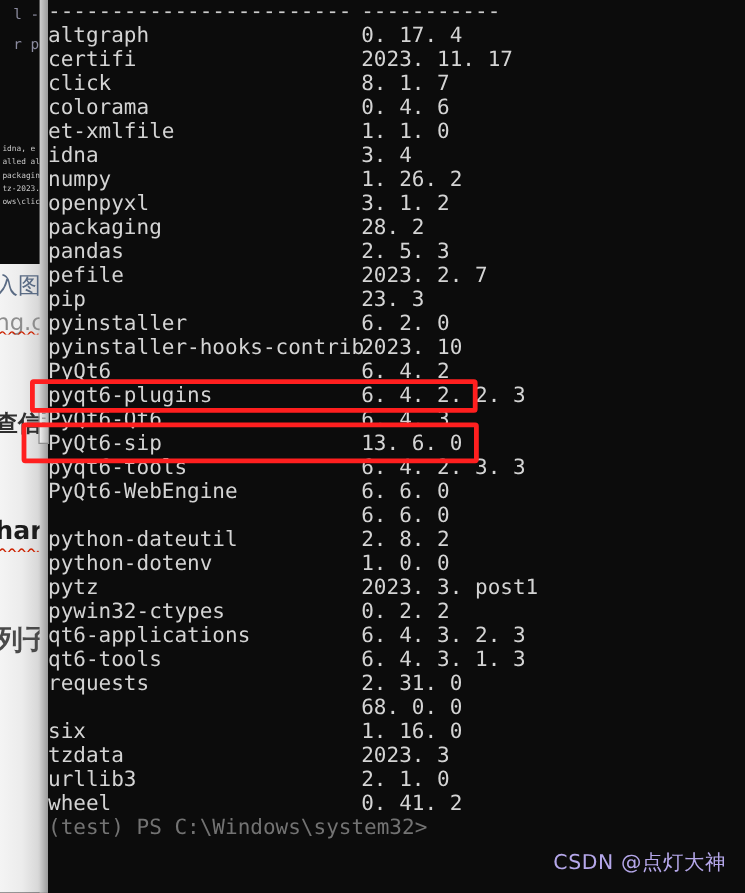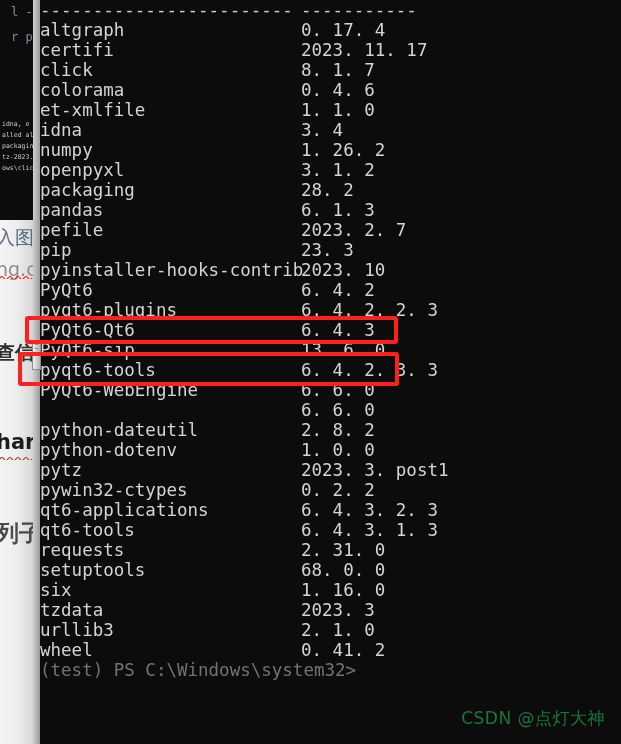--- a/index.html
+++ b/index.html
@@ -115,21 +115,21 @@
     border-radius: 3px;
     box-sizing: border-box;
     z-index: 5;
     pointer-events: none;
   }
 
   
   #watermark {
     position: absolute;
     right: 16px; bottom: 14px;
-    color: #15803d;
+    color: #c4b5fd;
     font-family: "DejaVu Sans", "Liberation Sans", sans-serif;
     font-size: 17px;
     letter-spacing: 0.5px;
     z-index: 6;
     opacity: 0.92;
   }
 
   
   #doc-edge {
     position: absolute;
@@ -206,39 +206,40 @@
     <div id="rows-host">
         <div class="crow"><span class="cname">altgraph</span><span class="cver">0. 17. 4</span></div>
         <div class="crow"><span class="cname">certifi</span><span class="cver">2023. 11. 17</span></div>
         <div class="crow"><span class="cname">click</span><span class="cver">8. 1. 7</span></div>
         <div class="crow"><span class="cname">colorama</span><span class="cver">0. 4. 6</span></div>
         <div class="crow"><span class="cname">et-xmlfile</span><span class="cver">1. 1. 0</span></div>
         <div class="crow"><span class="cname">idna</span><span class="cver">3. 4</span></div>
         <div class="crow"><span class="cname">numpy</span><span class="cver">1. 26. 2</span></div>
         <div class="crow"><span class="cname">openpyxl</span><span class="cver">3. 1. 2</span></div>
         <div class="crow"><span class="cname">packaging</span><span class="cver">28. 2</span></div>
-        <div class="crow"><span class="cname">pandas</span><span class="cver">6. 1. 3</span></div>
+        <div class="crow"><span class="cname">pandas</span><span class="cver">2. 5. 3</span></div>
         <div class="crow"><span class="cname">pefile</span><span class="cver">2023. 2. 7</span></div>
         <div class="crow"><span class="cname">pip</span><span class="cver">23. 3</span></div>
+        <div class="crow"><span class="cname">pyinstaller</span><span class="cver">6. 2. 0</span></div>
         <div class="crow"><span class="cname">pyinstaller-hooks-contrib</span><span class="cver">2023. 10</span></div>
         <div class="crow"><span class="cname">PyQt6</span><span class="cver">6. 4. 2</span></div>
         <div class="crow"><span class="cname">pyqt6-plugins</span><span class="cver">6. 4. 2. 2. 3</span></div>
         <div class="crow"><span class="cname">PyQt6-Qt6</span><span class="cver">6. 4. 3</span></div>
         <div class="crow"><span class="cname">PyQt6-sip</span><span class="cver">13. 6. 0</span></div>
         <div class="crow"><span class="cname">pyqt6-tools</span><span class="cver">6. 4. 2. 3. 3</span></div>
         <div class="crow"><span class="cname">PyQt6-WebEngine</span><span class="cver">6. 6. 0</span></div>
         <div class="crow"><span class="cver">6. 6. 0</span></div>
         <div class="crow"><span class="cname">python-dateutil</span><span class="cver">2. 8. 2</span></div>
         <div class="crow"><span class="cname">python-dotenv</span><span class="cver">1. 0. 0</span></div>
         <div class="crow"><span class="cname">pytz</span><span class="cver">2023. 3. post1</span></div>
         <div class="crow"><span class="cname">pywin32-ctypes</span><span class="cver">0. 2. 2</span></div>
         <div class="crow"><span class="cname">qt6-applications</span><span class="cver">6. 4. 3. 2. 3</span></div>
         <div class="crow"><span class="cname">qt6-tools</span><span class="cver">6. 4. 3. 1. 3</span></div>
         <div class="crow"><span class="cname">requests</span><span class="cver">2. 31. 0</span></div>
-        <div class="crow"><span class="cname">setuptools</span><span class="cver">68. 0. 0</span></div>
+        <div class="crow"><span class="cver">68. 0. 0</span></div>
         <div class="crow"><span class="cname">six</span><span class="cver">1. 16. 0</span></div>
         <div class="crow"><span class="cname">tzdata</span><span class="cver">2023. 3</span></div>
         <div class="crow"><span class="cname">urllib3</span><span class="cver">2. 1. 0</span></div>
         <div class="crow"><span class="cname">wheel</span><span class="cver">0. 41. 2</span></div>
       </div>
 
     <div class="crow prompt">
       <span class="cname">(test) PS C:\Windows\system32&gt;</span>
     </div>
   </div>

